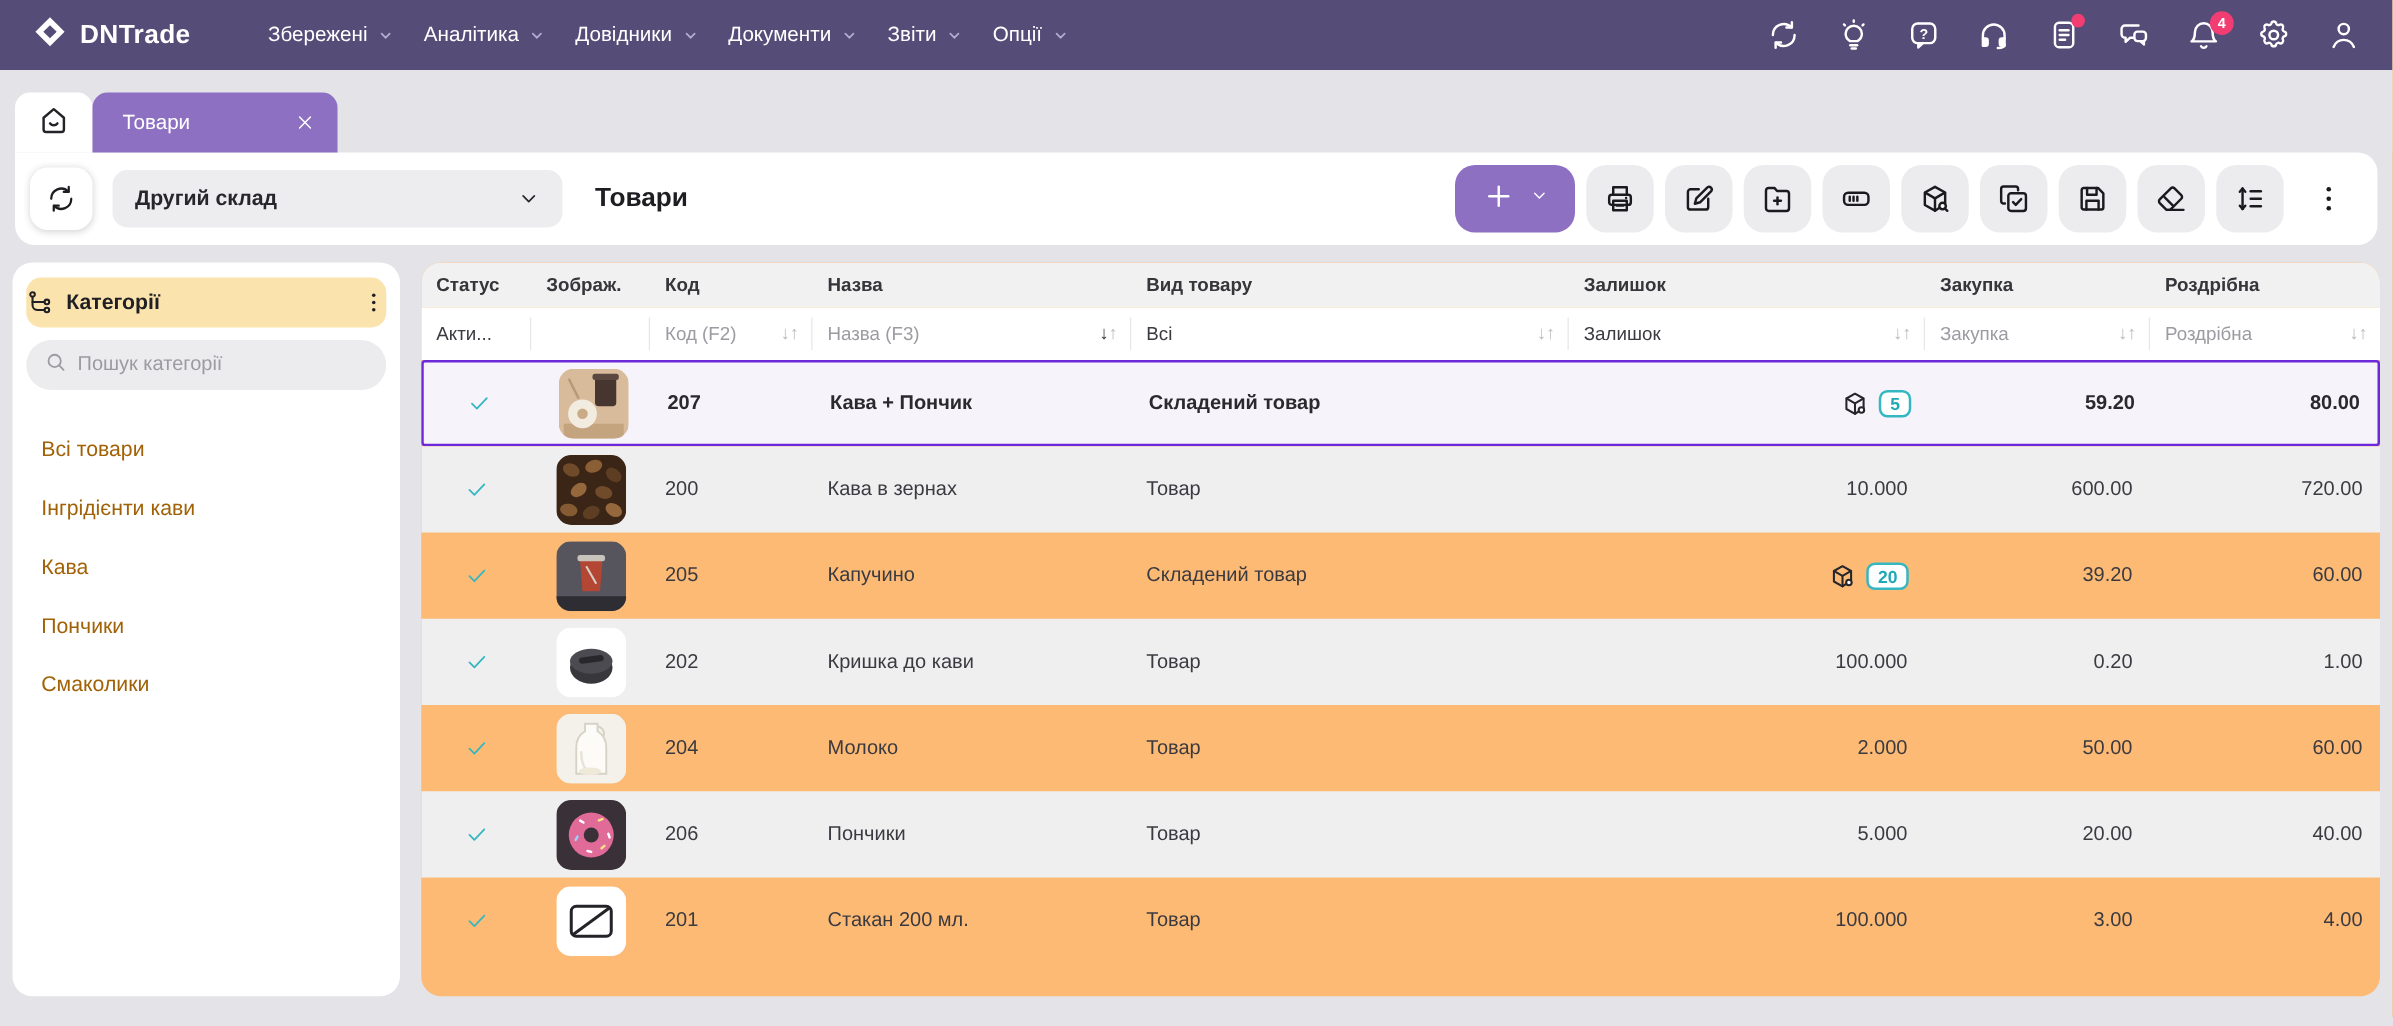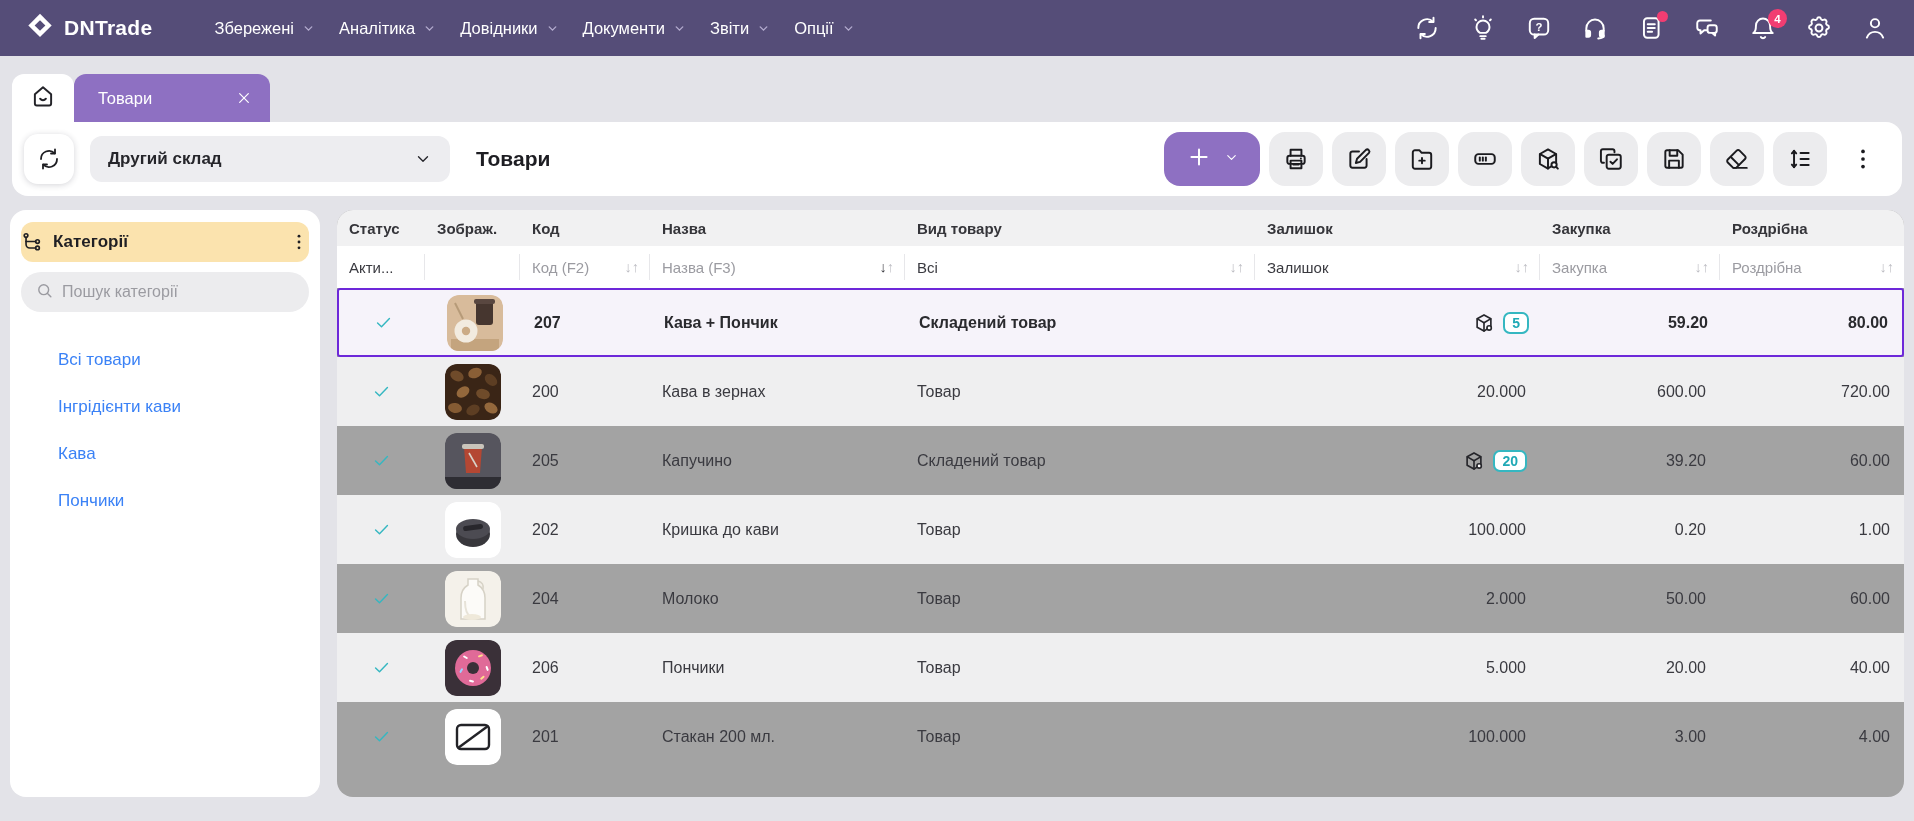--- a/index.html
+++ b/index.html
@@ -50,23 +50,23 @@
   .cat-header { height:40px; background:#fbe3ae; border-radius:12px; display:flex; align-items:center; padding:0 0; gap:10px; font-size:17px; font-weight:700; color:#1f1f24; cursor:pointer; }
   .cat-header .tree { display:flex; color:#1f1f24; }
   .cat-header .tree svg { width:22px; height:22px; }
   .cat-kebab { margin-left:auto; display:flex; color:#1f1f24; cursor:pointer; }
   .cat-kebab svg { width:20px; height:20px; }
   .cat-search { margin-top:10px; height:40px; background:#ececee; border-radius:20px; display:flex; align-items:center; padding:0 14px; gap:8px; color:#9b9ba1; }
   .cat-search svg { width:19px; height:19px; flex:none; }
   .cat-search input { border:none; background:transparent; font-size:16px; outline:none; width:100%; color:#2c2c31; font-family:"Liberation Sans",sans-serif; }
   .cat-search input::placeholder { color:#9b9ba1; }
   .cat-list { list-style:none; margin-top:24px; padding-left:12px; }
-  .cat-item { height:47px; display:flex; align-items:center; font-size:17px; color:#3b82f6; cursor:pointer;margin-left:25px; }
-
-  .tablecard { flex:1; background:#a3a3a3; border-radius:16px; overflow:hidden; display:flex; flex-direction:column; }
+  .cat-item { height:47px; display:flex; align-items:center; font-size:17px; color:#a16207; cursor:pointer; }
+
+  .tablecard { flex:1; background:#fdba74; border-radius:16px; overflow:hidden; display:flex; flex-direction:column; }
   .tgrid { display:grid; grid-template-columns:88px 95px 130px 255px 350px 285px 180px 1fr; }
   .thead { background:#f1f1f2; height:36px; align-items:center; }
   .th { font-size:15px; font-weight:700; color:#35353a; padding-left:12px; white-space:nowrap; }
   .tfilter { height:42px; align-items:center; background:#fff; }
   .tf { display:flex; align-items:center; height:26px; padding:0 10px 0 12px; border-right:1px solid #e7e7ea; font-size:15px; cursor:pointer; overflow:hidden; white-space:nowrap; }
   .tf:last-child { border-right:none; }
   .tf .val { color:#3a3a40; }
   .tf .ph { color:#9b9ba1; }
   .sort { margin-left:auto; font-size:14.5px; color:#bcbcc2; white-space:nowrap; }
   .sort .active { color:#3a3a40; }
@@ -384,20 +384,21 @@
             <circle cx="11" cy="11" r="6.2"></circle>
             <path d="M15.8 15.8l4.2 4.2"></path>
           </svg></span>
       <input placeholder="Пошук категорії" style="">
     </div>
     <ul class="cat-list" id="cat-list">
         <li class="cat-item">Всі товари</li>
         <li class="cat-item">Інгрідієнти кави</li>
         <li class="cat-item">Кава</li>
         <li class="cat-item">Пончики</li>
+        <li class="cat-item">Смаколики</li>
       </ul>
   </aside>
 
   <section class="tablecard">
     <div class="tgrid thead" id="thead">
         <div class="th">Статус</div>
         <div class="th">Зображ.</div>
         <div class="th">Код</div>
         <div class="th">Назва</div>
         <div class="th">Вид товару</div>
@@ -489,21 +490,21 @@
                 <ellipse cx="38" cy="30" rx="7" ry="5" fill="#6f4b2a" transform="rotate(15 38 30)"></ellipse>
                 <ellipse cx="10" cy="44" rx="7" ry="5" fill="#855b33" transform="rotate(10 10 44)"></ellipse>
                 <ellipse cx="28" cy="46" rx="7" ry="5" fill="#5d3e23" transform="rotate(-25 28 46)"></ellipse>
                 <ellipse cx="46" cy="44" rx="7" ry="5" fill="#94683c" transform="rotate(30 46 44)"></ellipse>
               </svg>
             </span>
           </div>
           <div class="c-text">200</div>
           <div class="c-text">Кава в зернах</div>
           <div class="c-text">Товар</div>
-          <div class="c-num">20.000</div>
+          <div class="c-num">10.000</div>
           <div class="c-num">600.00</div>
           <div class="c-num c-retail">720.00</div>
         </div>
         <div class="tgrid trow">
           <div class="c-status">
             <svg viewBox="0 0 24 24" fill="none" stroke="currentColor" stroke-width="1.8" stroke-linecap="round" stroke-linejoin="round">
               <path d="M4.5 12.5l5 5L19.5 7"></path>
             </svg>
           </div>
           <div class="c-img">

